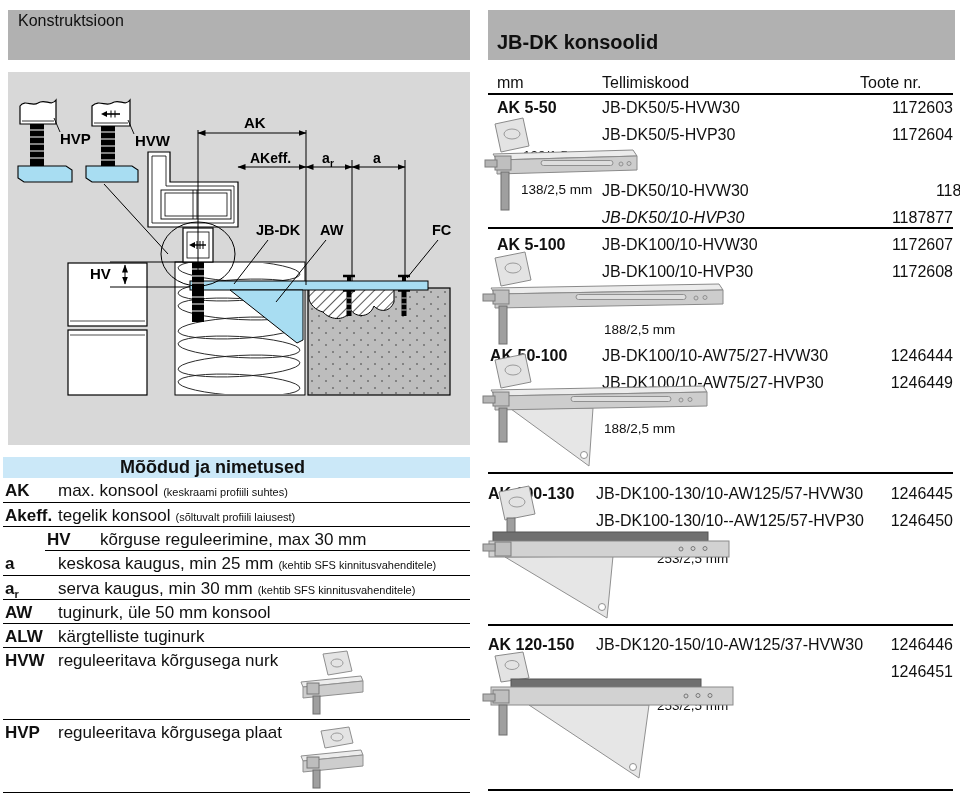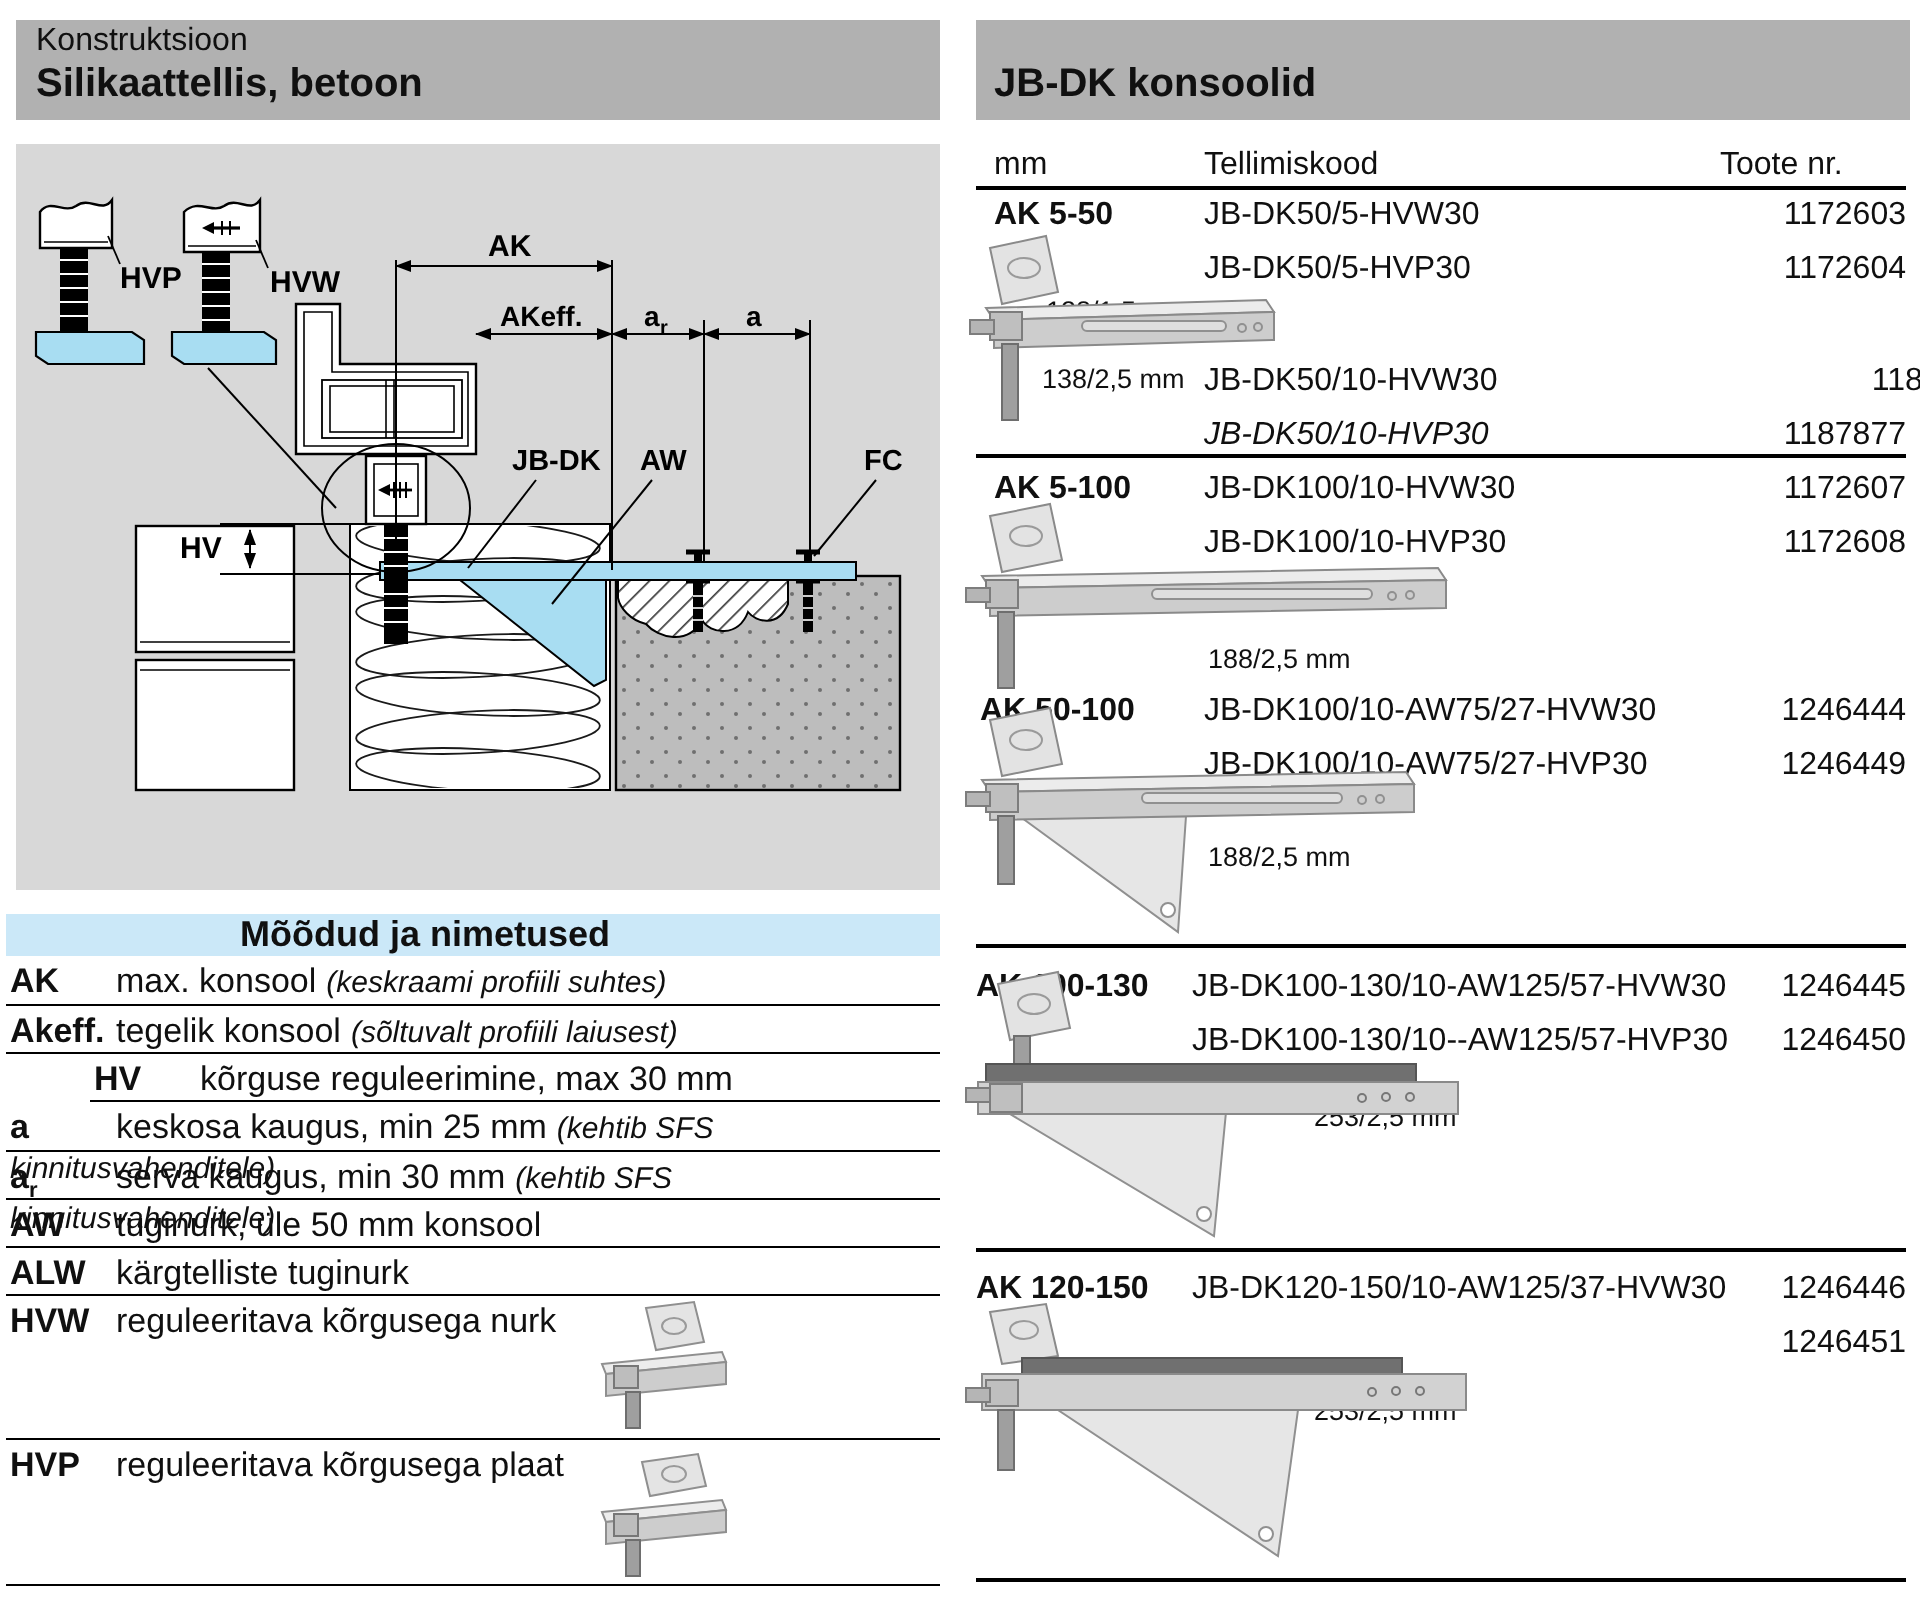--- a/index.html
+++ b/index.html
@@ -14,31 +14,30 @@
   .sz{font-size:16px;font-weight:bold;white-space:nowrap;}
   .code{font-size:16px;white-space:nowrap;}
   .nr{font-size:16px;text-align:right;width:73px;}
   .dim{font-size:13.5px;white-space:nowrap;}
   .mtable-hdr{background:#cbe8f8;height:21px;line-height:21px;text-align:center;
               font-size:18px;font-weight:bold;padding-right:48px;}
   .mrow{position:absolute;left:0;right:0;border-bottom:1.6px solid #000;box-sizing:border-box;padding:3px 0 0 2px;}
   .term{display:inline-block;width:53px;font-size:17px;font-weight:bold;vertical-align:top;}
   .term sub{font-size:11px;}
   .desc{font-size:17px;}
-  .note{font-size:15px;font-style:italic;margin-left:5px;text-align:center;}
+  .note{font-size:11px;margin-left:5px;text-align:center;}
   svg text{font-family:"Liberation Sans",sans-serif;}
 </style>
 </head>
 <body>
 
 <div id="page">
 
   <div class="abs grayhdr" style="left:8px;top:10px;width:462px;height:50px;">
     <div class="abs kicker" style="left:10px;top:2px;">Konstruktsioon</div>
-    <div class="abs title" style="left:10px;top:21px;">Silikaattellis, betoon</div>
   </div>
 
   <div class="abs grayhdr" style="left:488px;top:10px;width:467px;height:50px;">
     <div class="abs title" style="left:9px;top:21px;">JB-DK konsoolid</div>
   </div>
 
   <svg class="abs" style="left:8px;top:72px;" width="462" height="373" viewBox="0 0 462 373">
     <defs>
       <marker id="ah" markerWidth="9" markerHeight="8" refX="7.5" refY="3" orient="auto-start-reverse" markerUnits="userSpaceOnUse">
         <path d="M0,0 L8,3 L0,6 Z" fill="#000"></path>

